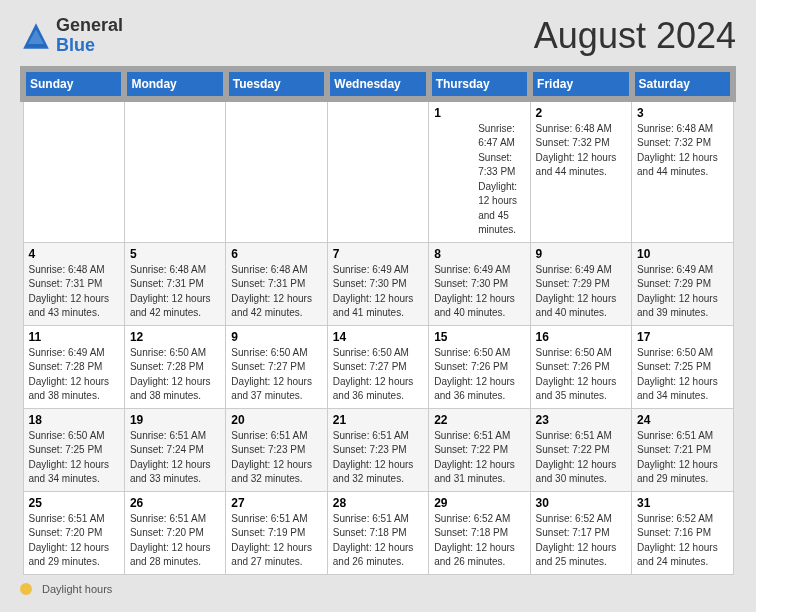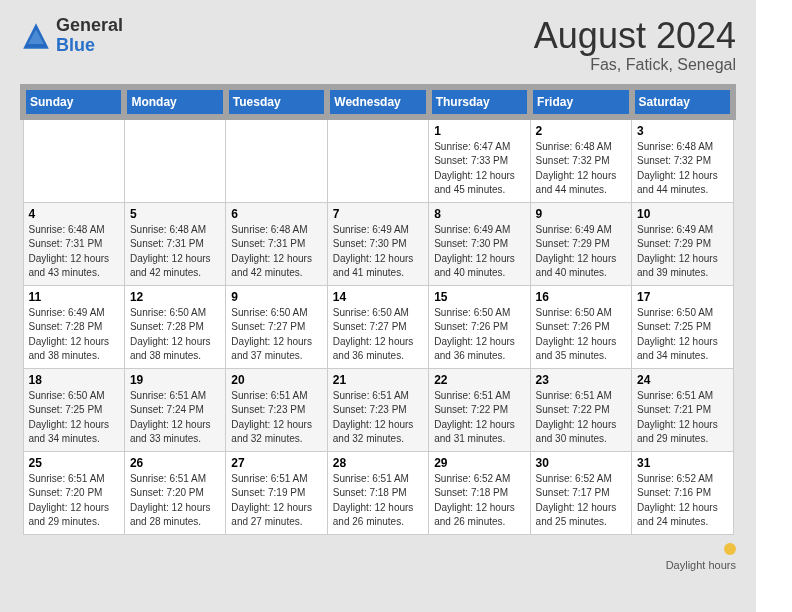--- a/index.html
+++ b/index.html
@@ -97,23 +97,22 @@
       font-size: 10px;
     }
     .empty-cell {
       background: #fff !important;
     }
     .footer {
       margin-top: 8px;
       font-size: 11px;
       color: #555;
       display: flex;
-      align-items: flex-end;
-      gap: 4px;
-      flex-direction: column;
+      align-items: center;
+      gap: 10px;
     }
     .footer-dot {
       width: 12px;
       height: 12px;
       background: #f0c040;
       display: inline-block;
       border-radius: 50%;
     }
   </style>
 </head>
@@ -127,21 +126,20 @@
         <polygon points="20,12 30,30 10,30" fill="#5fa0e8"></polygon>
         <polygon points="20,8 34,34 6,34" fill="#1a5aaa" opacity="0.3"></polygon>
       </svg>
       <div class="logo-text">
         <span class="logo-general">General</span>
         <span class="logo-blue">Blue</span>
       </div>
     </div>
     <div class="title-block">
       <div class="calendar-title">August 2024</div>
-      <div class="calendar-subtitle">Fas, Fatick, Senegal</div>
     </div>
   </div>
 
   <table class="calendar-table">
     <thead>
       <tr>
       <th>Sunday</th>
           <th>Monday</th>
           <th>Tuesday</th>
           <th>Wednesday</th>
@@ -151,21 +149,21 @@
         </tr>
     </thead>
     <tbody>
     <tr>
           <td class="empty-cell"></td>
           <td class="empty-cell"></td>
           <td class="empty-cell"></td>
           <td class="empty-cell"></td>
           <td>
             <span class="day-number">1</span>
-            <div class="day-info" style="white-space: pre-line;">Sunrise: 6:47 AM
+            <div class="day-info" style="white-space: pre-line; margin-left: 44px;">Sunrise: 6:47 AM
 Sunset: 7:33 PM
 Daylight: 12 hours
 and 45 minutes.</div>
           </td>
           <td>
             <span class="day-number">2</span>
             <div class="day-info" style="white-space: pre-line;">Sunrise: 6:48 AM
 Sunset: 7:32 PM
 Daylight: 12 hours
 and 44 minutes.</div>

